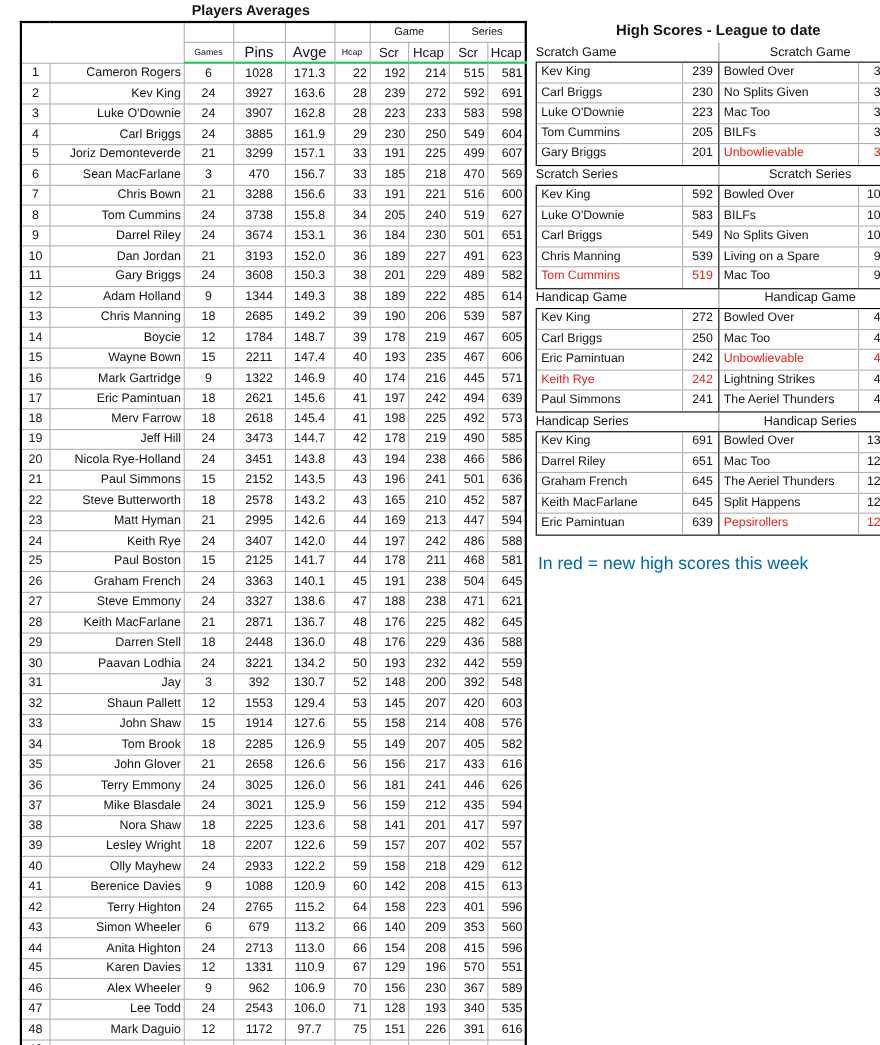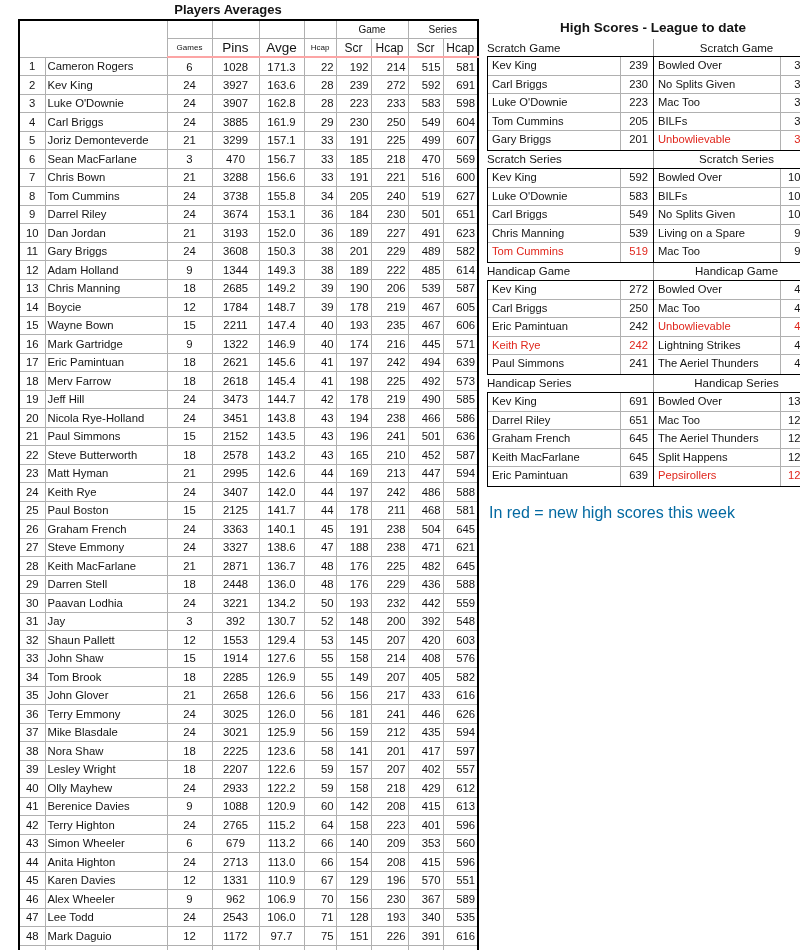--- a/index.html
+++ b/index.html
@@ -9,28 +9,28 @@
 
   
   .left-title { position:absolute; left:18px; top:2px; width:420px;
     text-align:center; font-size:13px; font-weight:bold; }
   table.avg { position:absolute; left:18px; top:19px; border-collapse:collapse;
     table-layout:fixed; border:2px solid #000; font-size:11.3px; }
   table.avg td { border:1px solid #b0b0b0; height:17.5px; padding:0 2px;
     white-space:nowrap; overflow:hidden; line-height:16px; }
   table.avg tr { height:18.5px; }
   table.avg thead td { text-align:center; }
-  table.avg thead tr.h2 td { border-bottom:2px solid #fca5a5; }
+  table.avg thead tr.h2 td { border-bottom:2px solid #22c55e; }
   td.corner { border-right:1px solid #b0b0b0; }
   td.small-h { font-size:8px; }
   td.big-h { font-size:13.5px; }
   td.grp-h { font-size:10px; }
   td.sub-h { font-size:12px; }
   td.rank { text-align:center; }
-  td.name { text-align:left; padding-left:5px; }
+  td.name { text-align:right; padding-left:5px; }
   td.c { text-align:center; }
   td.r { text-align:right; padding-right:5px; }
 
   
   .hs { position:absolute; left:487px; top:20px; width:332px; }
   .hs-title { text-align:center; font-size:13.5px; font-weight:bold; height:19px; }
   .hs-cols { display:flex; height:17px; border-bottom:1px solid #9a9a9a; }
   .hs-cols div { width:50%; text-align:center; font-size:12px; font-weight:bold; }
   .hs-cols .right-half { border-left:1px solid #9a9a9a; }
   .sec-label { display:flex; height:17px; align-items:center; }

